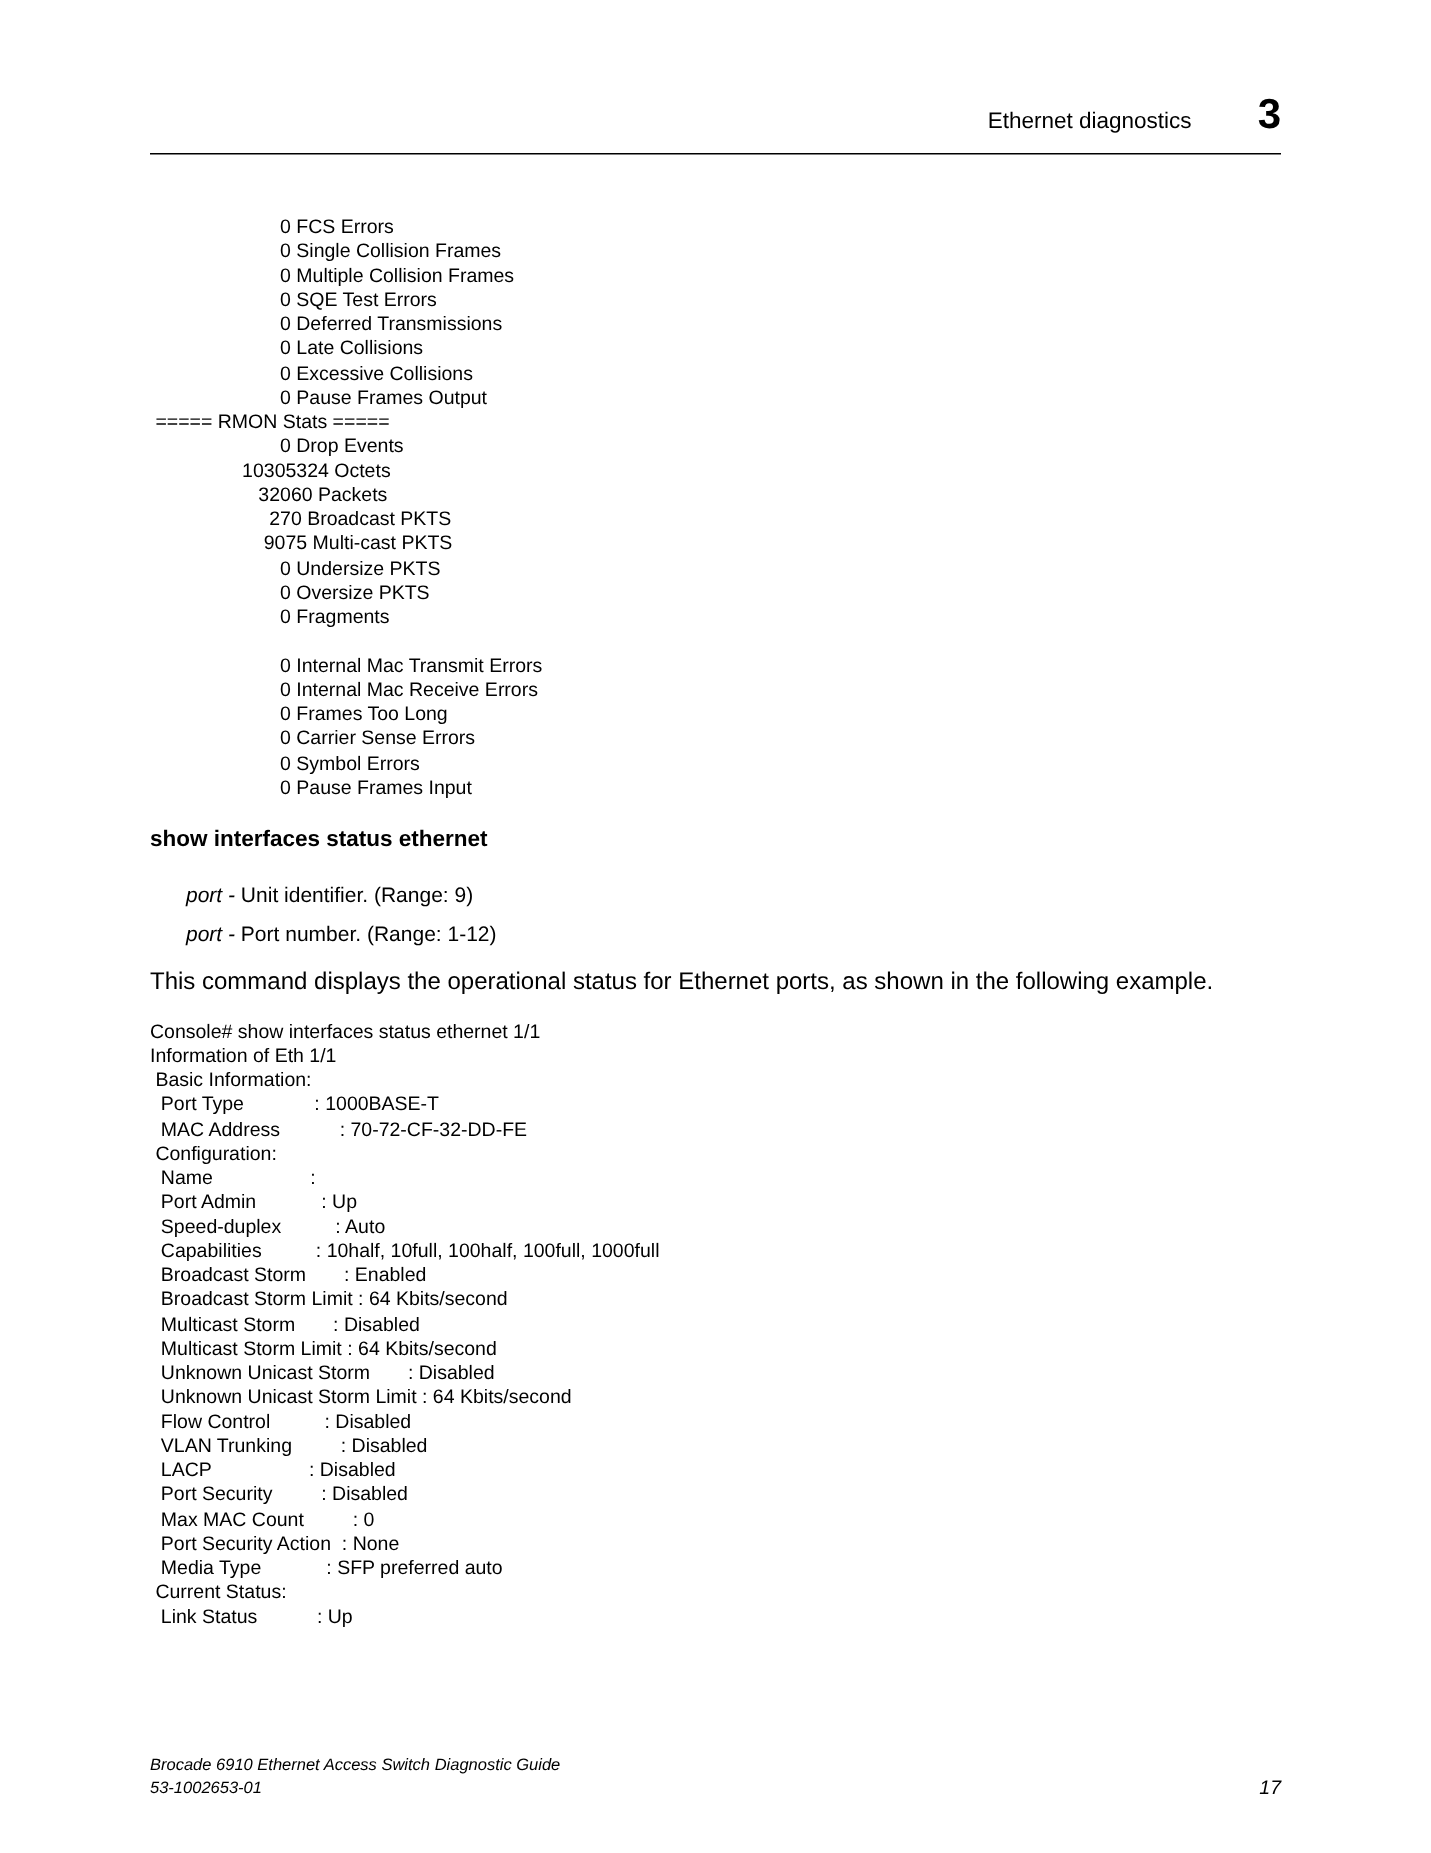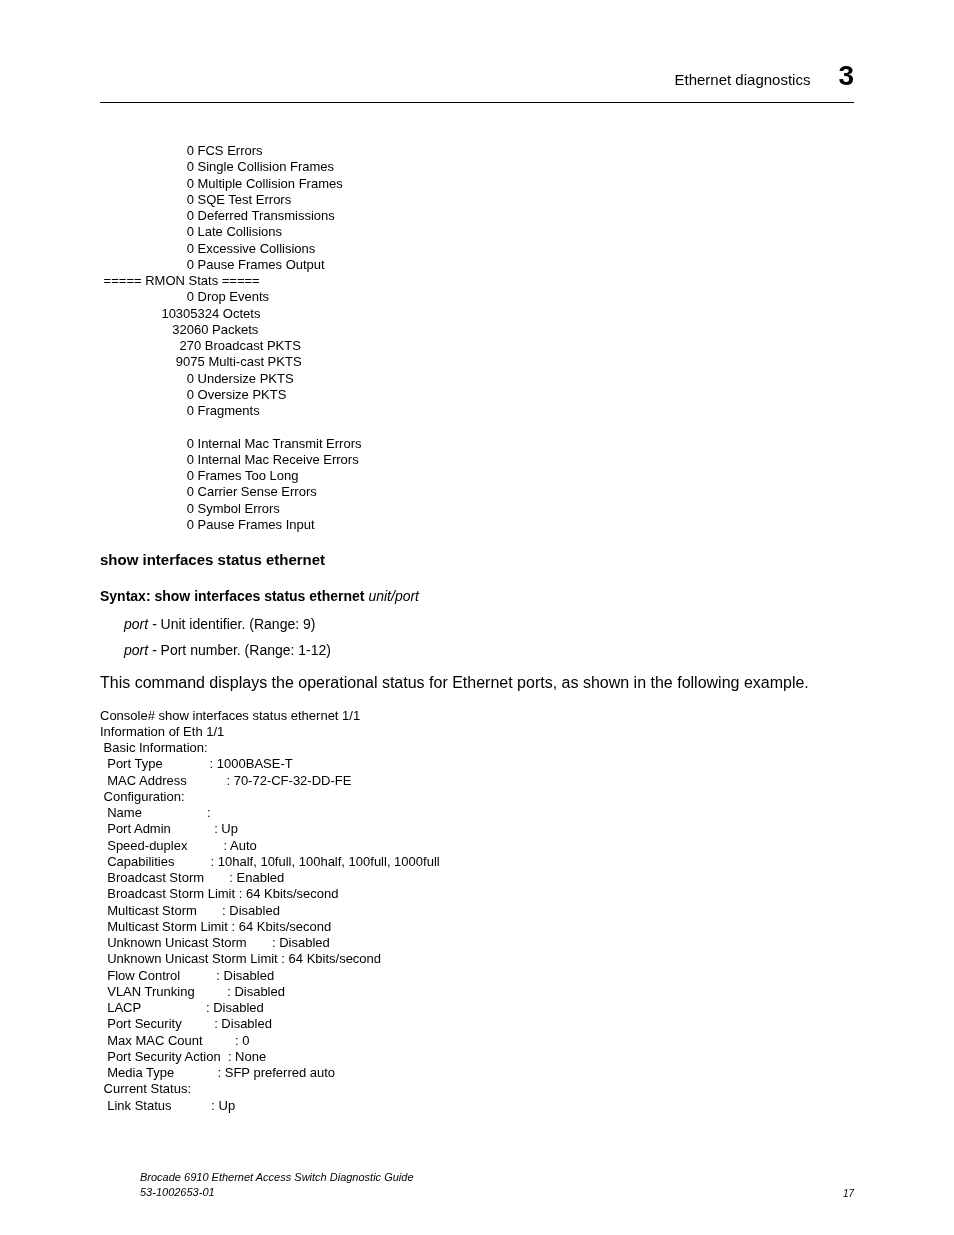--- a/index.html
+++ b/index.html
@@ -16,21 +16,21 @@
     position: relative;
     width: 954px;
     height: 1235px;
     box-sizing: border-box;
     padding: 60px 100px 40px 100px;
   }
   .header {
     display: flex;
     justify-content: flex-end;
     align-items: baseline;
-    gap: 28px;
+    gap: 44px;
     margin-bottom: 10px;
   }
   .header-text {
     font-size: 15px;
     font-family: Arial, sans-serif;
     color: #000;
   }
   .chapter-num {
     font-size: 28px;
     font-weight: bold;
@@ -82,25 +82,24 @@
     display: flex;
     justify-content: space-between;
     align-items: flex-end;
     font-family: Arial, sans-serif;
   }
   .footer-left {
     font-style: italic;
     font-size: 11px;
     line-height: 1.3;
     color: #000;
-    margin-left: 40px;
   }
   .footer-right {
     font-style: italic;
-    font-size: 10px;
+    font-size: 13px;
   }
 </style>
 </head>
 <body>
 
 <div class="page">
 
   <div class="header">
     <span class="header-text">Ethernet diagnostics</span>
     <span class="chapter-num">3</span>
@@ -127,27 +126,20 @@
 
                         0 Internal Mac Transmit Errors
                         0 Internal Mac Receive Errors
                         0 Frames Too Long
                         0 Carrier Sense Errors
                         0 Symbol Errors
                         0 Pause Frames Input</pre>
 
   <div class="subhead">show interfaces status ethernet</div>
 
-  <div class="syntax">
-    <span class="label">Syntax:</span>
-    <span> </span>
-    <span class="cmd">show interfaces status ethernet</span>
-    <span> </span>
-    <span class="arg">unit/port</span>
-  </div>
 
   <div class="param-line">
     <span class="pname">port -</span>
     <span> </span>
     <span>Unit identifier. (Range: 9)</span>
   </div>
 
   <div class="param-line">
     <span class="pname">port -</span>
     <span> </span>

